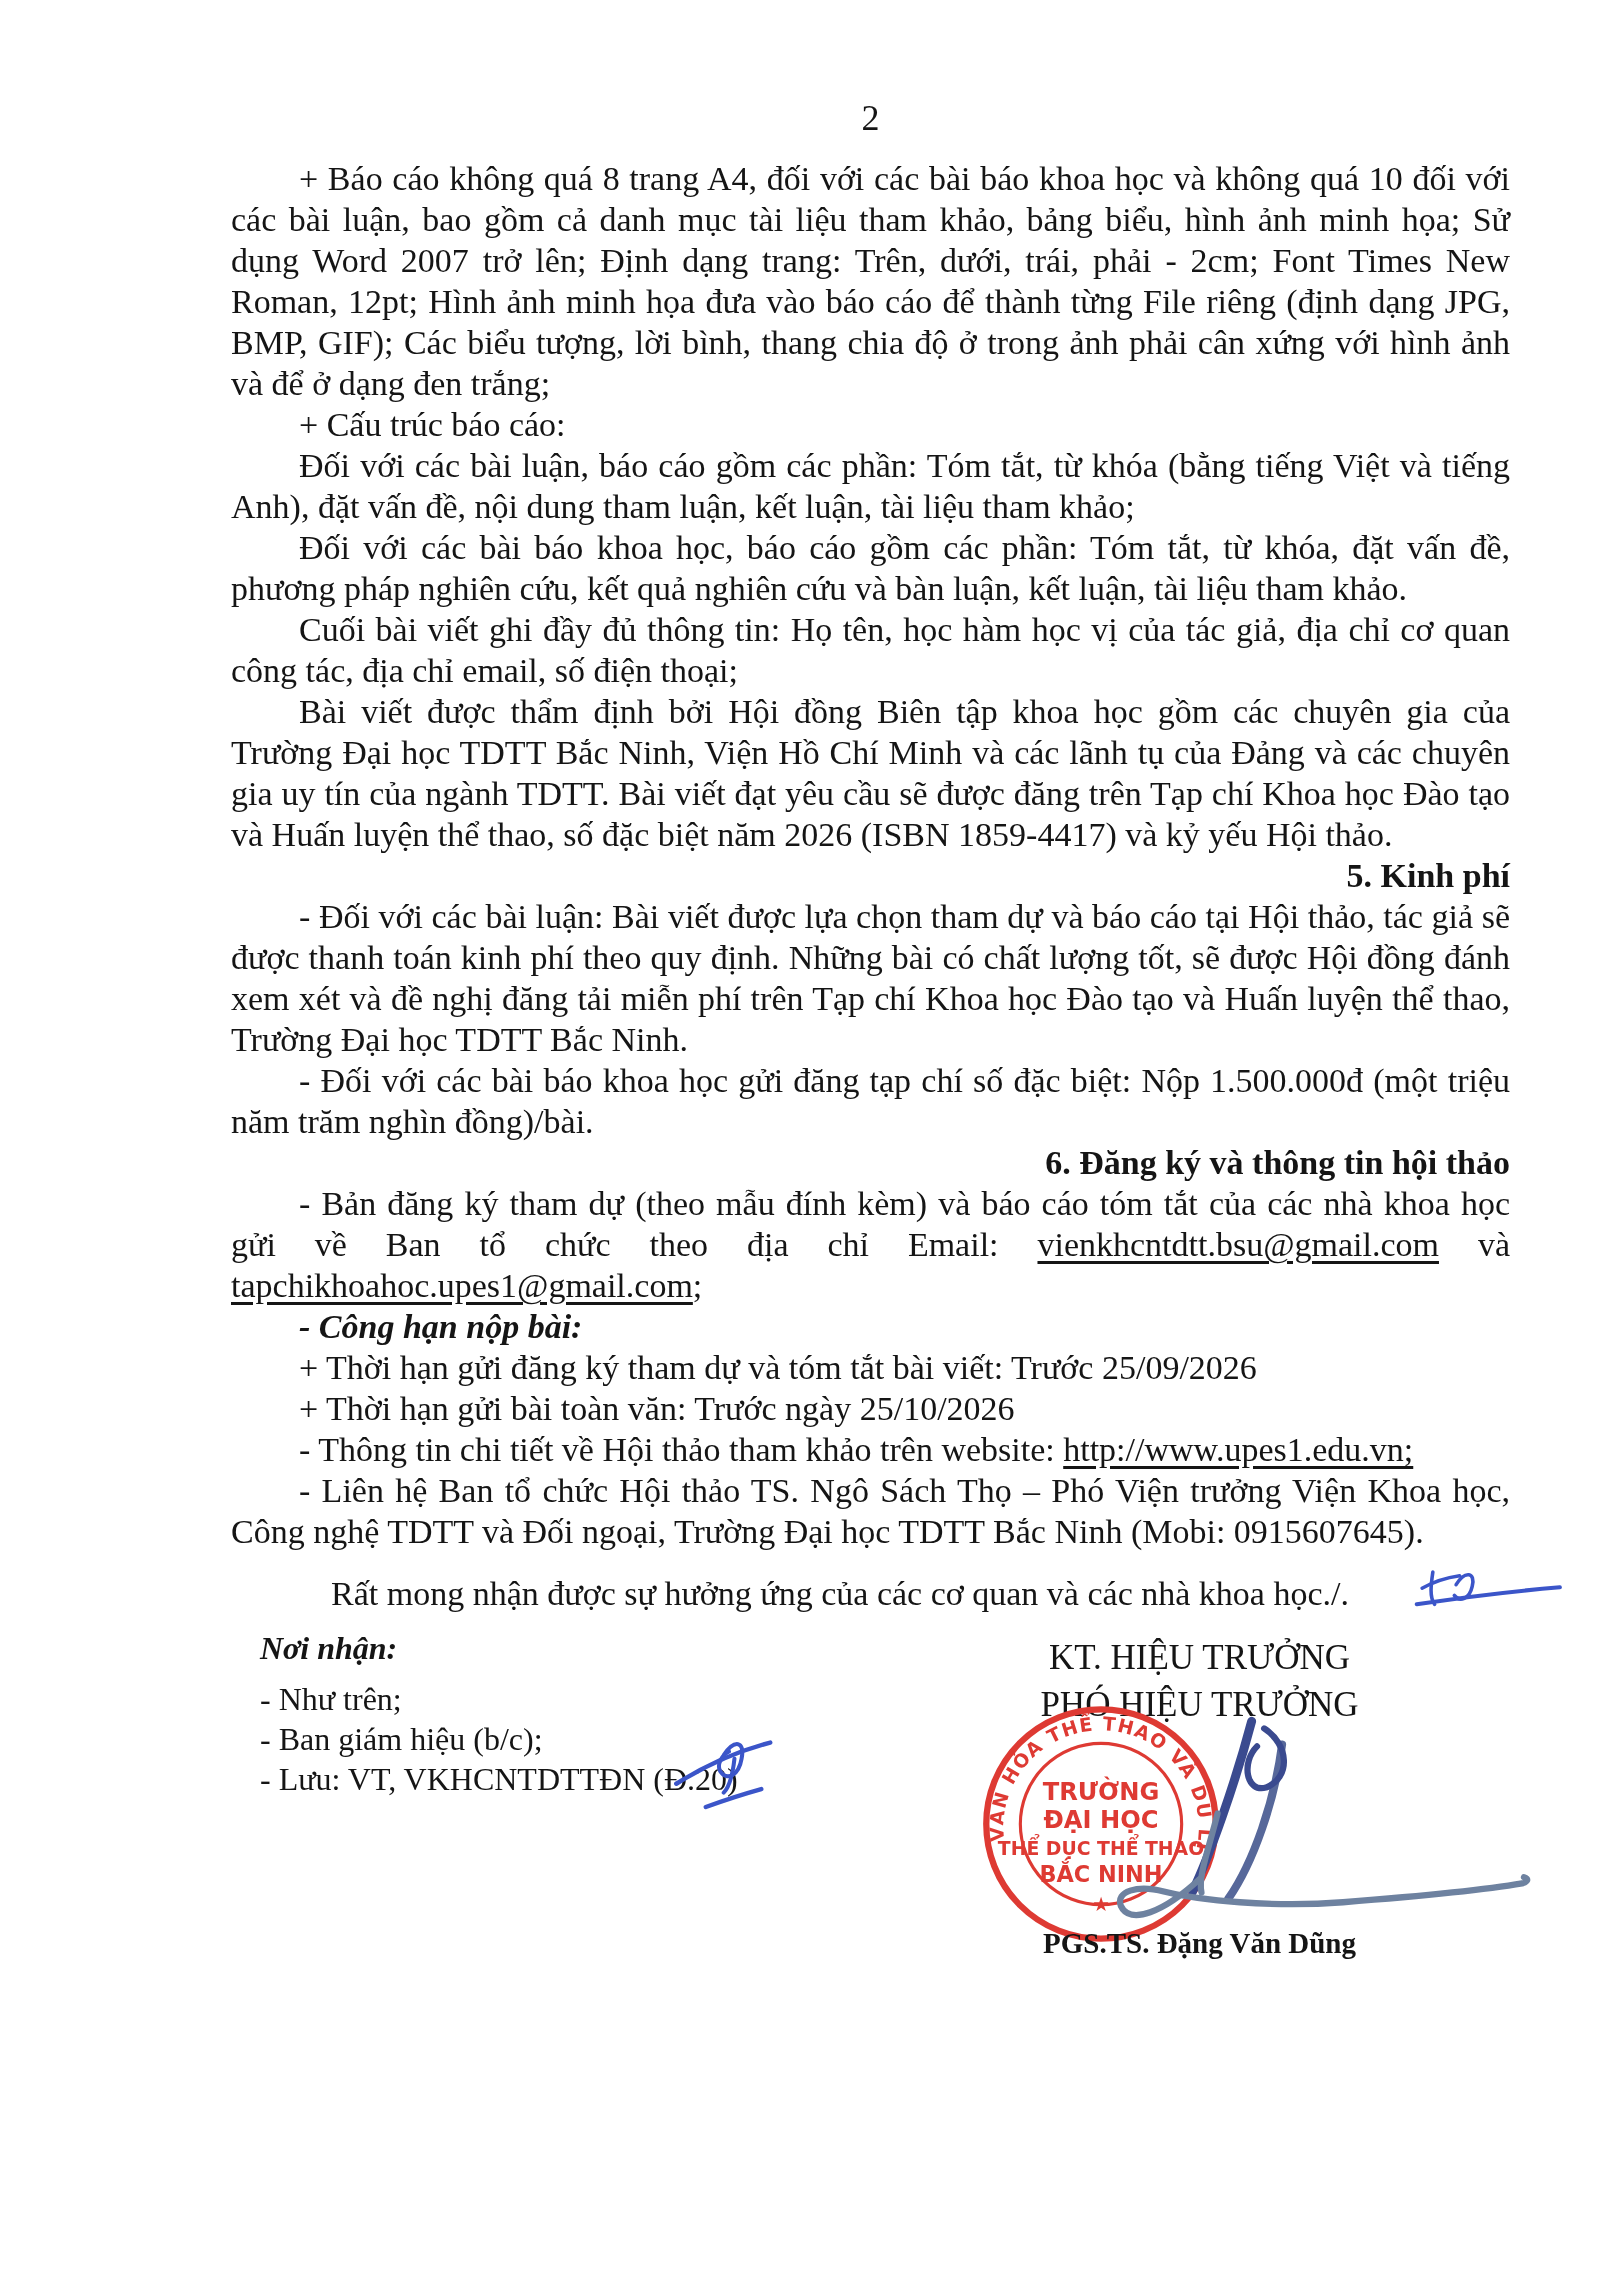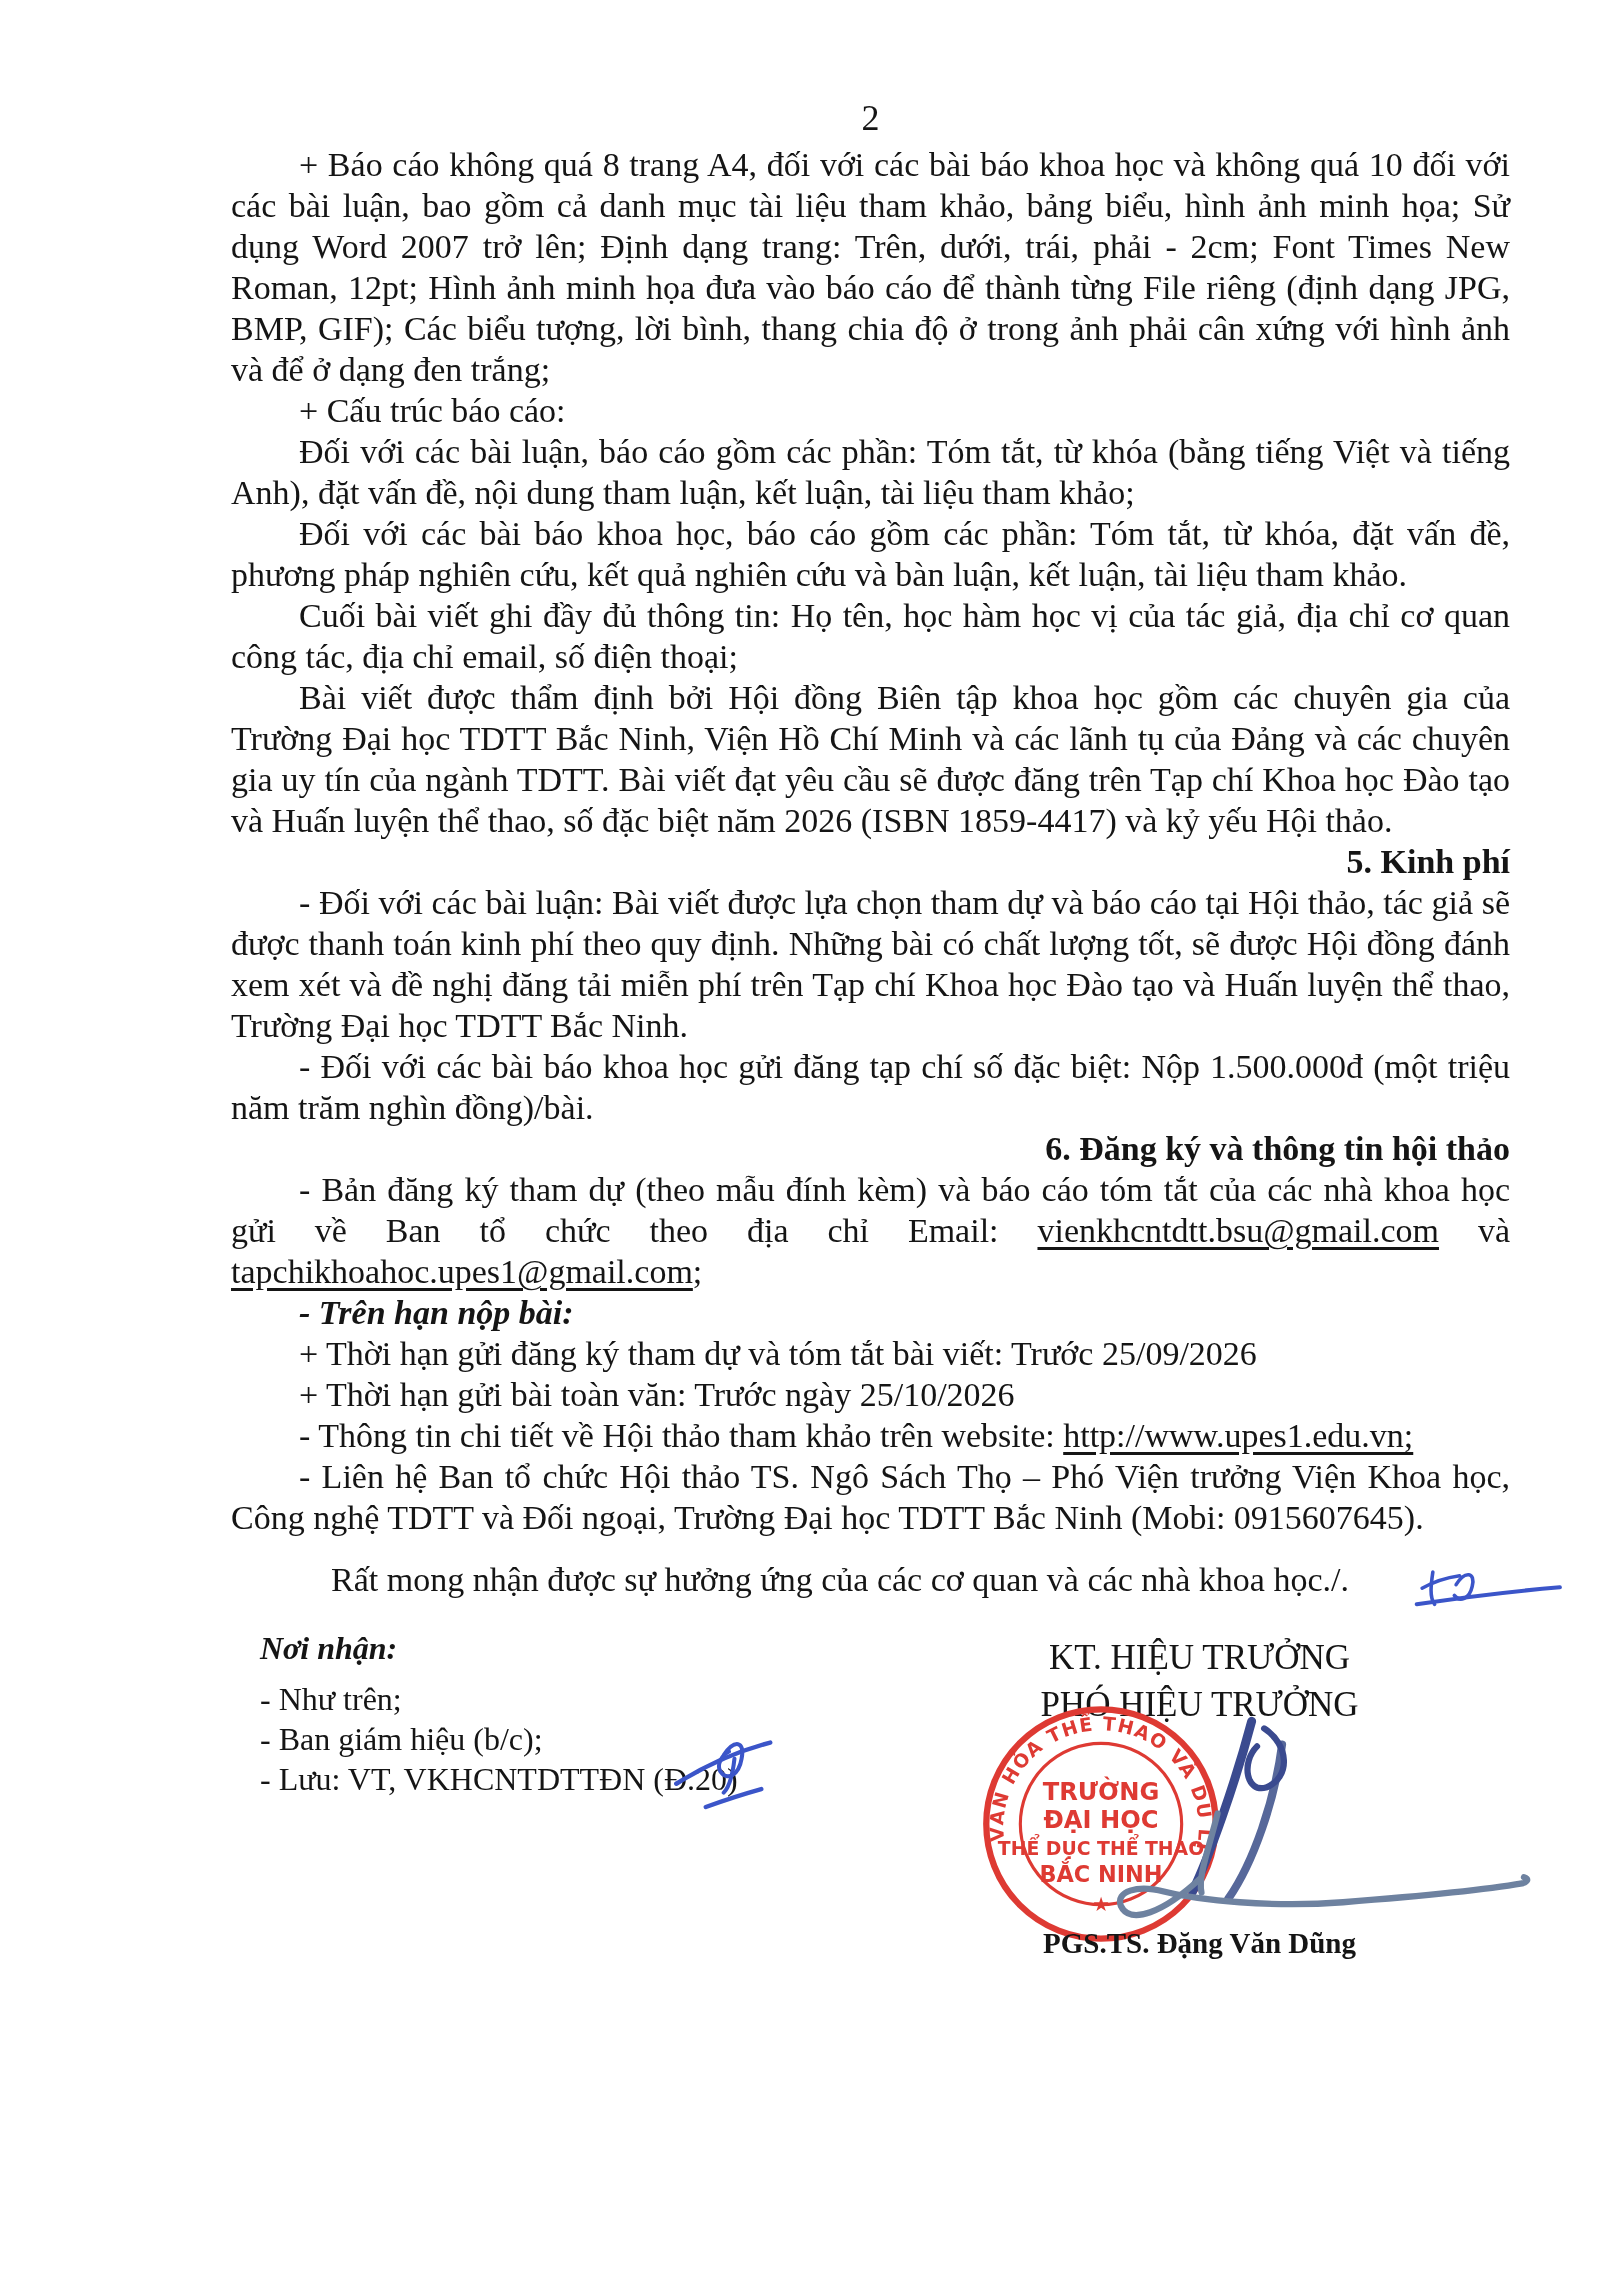--- a/index.html
+++ b/index.html
@@ -9,21 +9,21 @@
     background:#ffffff;
     font-family:"Liberation Serif","DejaVu Serif",serif;
     color:#151515;
     overflow:hidden;
   }
   .pageno{
     position:absolute;left:231px;top:97px;width:1279px;
     text-align:center;font-size:36px;
   }
   .content{
-    position:absolute;left:231px;top:144px;width:1279px;
+    position:absolute;left:231px;top:158px;width:1279px;
     font-size:34px;line-height:41px;
   }
   .content p{margin:0;text-align:justify;text-indent:68px;}
   .content p.h{font-weight:bold;text-indent:0;text-align:right;}
   .content p.bi{font-weight:bold;font-style:italic;text-align:left;}
   .content p.closing{text-indent:100px;margin-top:21px;text-align:left;}
   .u{text-decoration:underline;text-underline-offset:5.4px;}
   .recipients{
     position:absolute;left:260px;top:1628px;width:502px;
     font-size:32px;line-height:40px;
@@ -56,21 +56,21 @@
     <p>+ Cấu trúc báo cáo:</p>
     <p>Đối với các bài luận, báo cáo gồm các phần: Tóm tắt, từ khóa (bằng tiếng Việt và tiếng Anh), đặt vấn đề, nội dung tham luận, kết luận, tài liệu tham khảo;</p>
     <p>Đối với các bài báo khoa học, báo cáo gồm các phần: Tóm tắt, từ khóa, đặt vấn đề, phương pháp nghiên cứu, kết quả nghiên cứu và bàn luận, kết luận, tài liệu tham khảo.</p>
     <p>Cuối bài viết ghi đầy đủ thông tin: Họ tên, học hàm học vị của tác giả, địa chỉ cơ quan công tác, địa chỉ email, số điện thoại;</p>
     <p>Bài viết được thẩm định bởi Hội đồng Biên tập khoa học gồm các chuyên gia của Trường Đại học TDTT Bắc Ninh, Viện Hồ Chí Minh và các lãnh tụ của Đảng và các chuyên gia uy tín của ngành TDTT. Bài viết đạt yêu cầu sẽ được đăng trên Tạp chí Khoa học Đào tạo và Huấn luyện thể thao, số đặc biệt năm 2026 (ISBN 1859-4417) và kỷ yếu Hội thảo.</p>
     <p class="h">5. Kinh phí</p>
     <p>- Đối với các bài luận: Bài viết được lựa chọn tham dự và báo cáo tại Hội thảo, tác giả sẽ được thanh toán kinh phí theo quy định. Những bài có chất lượng tốt, sẽ được Hội đồng đánh xem xét và đề nghị đăng tải miễn phí trên Tạp chí Khoa học Đào tạo và Huấn luyện thể thao, Trường Đại học TDTT Bắc Ninh.</p>
     <p>- Đối với các bài báo khoa học gửi đăng tạp chí số đặc biệt: Nộp 1.500.000đ (một triệu năm trăm nghìn đồng)/bài.</p>
     <p class="h">6. Đăng ký và thông tin hội thảo</p>
     <p><span>- Bản đăng ký tham dự (theo mẫu đính kèm) và báo cáo tóm tắt của các nhà khoa học gửi về Ban tổ chức theo địa chỉ Email: </span><span class="u">vienkhcntdtt.bsu@gmail.com</span><span> và </span><span class="u">tapchikhoahoc.upes1@gmail.com</span><span>;</span></p>
-    <p class="bi">- Trên hạn nộp bài:</p>
+    <p class="bi">- Công hạn nộp bài:</p>
     <p>+ Thời hạn gửi đăng ký tham dự và tóm tắt bài viết: Trước 25/09/2026</p>
     <p>+ Thời hạn gửi bài toàn văn: Trước ngày 25/10/2026</p>
     <p><span>- Thông tin chi tiết về Hội thảo tham khảo trên website: </span><span class="u">http://www.upes1.edu.vn;</span></p>
     <p>- Liên hệ Ban tổ chức Hội thảo TS. Ngô Sách Thọ – Phó Viện trưởng Viện Khoa học, Công nghệ TDTT và Đối ngoại, Trường Đại học TDTT Bắc Ninh (Mobi: 0915607645).</p>
     <p class="closing">Rất mong nhận được sự hưởng ứng của các cơ quan và các nhà khoa học./.</p>
   </div>
 
   <div class="recipients">
     <div class="rtitle">Nơi nhận:</div>
     <div>- Như trên;</div>

